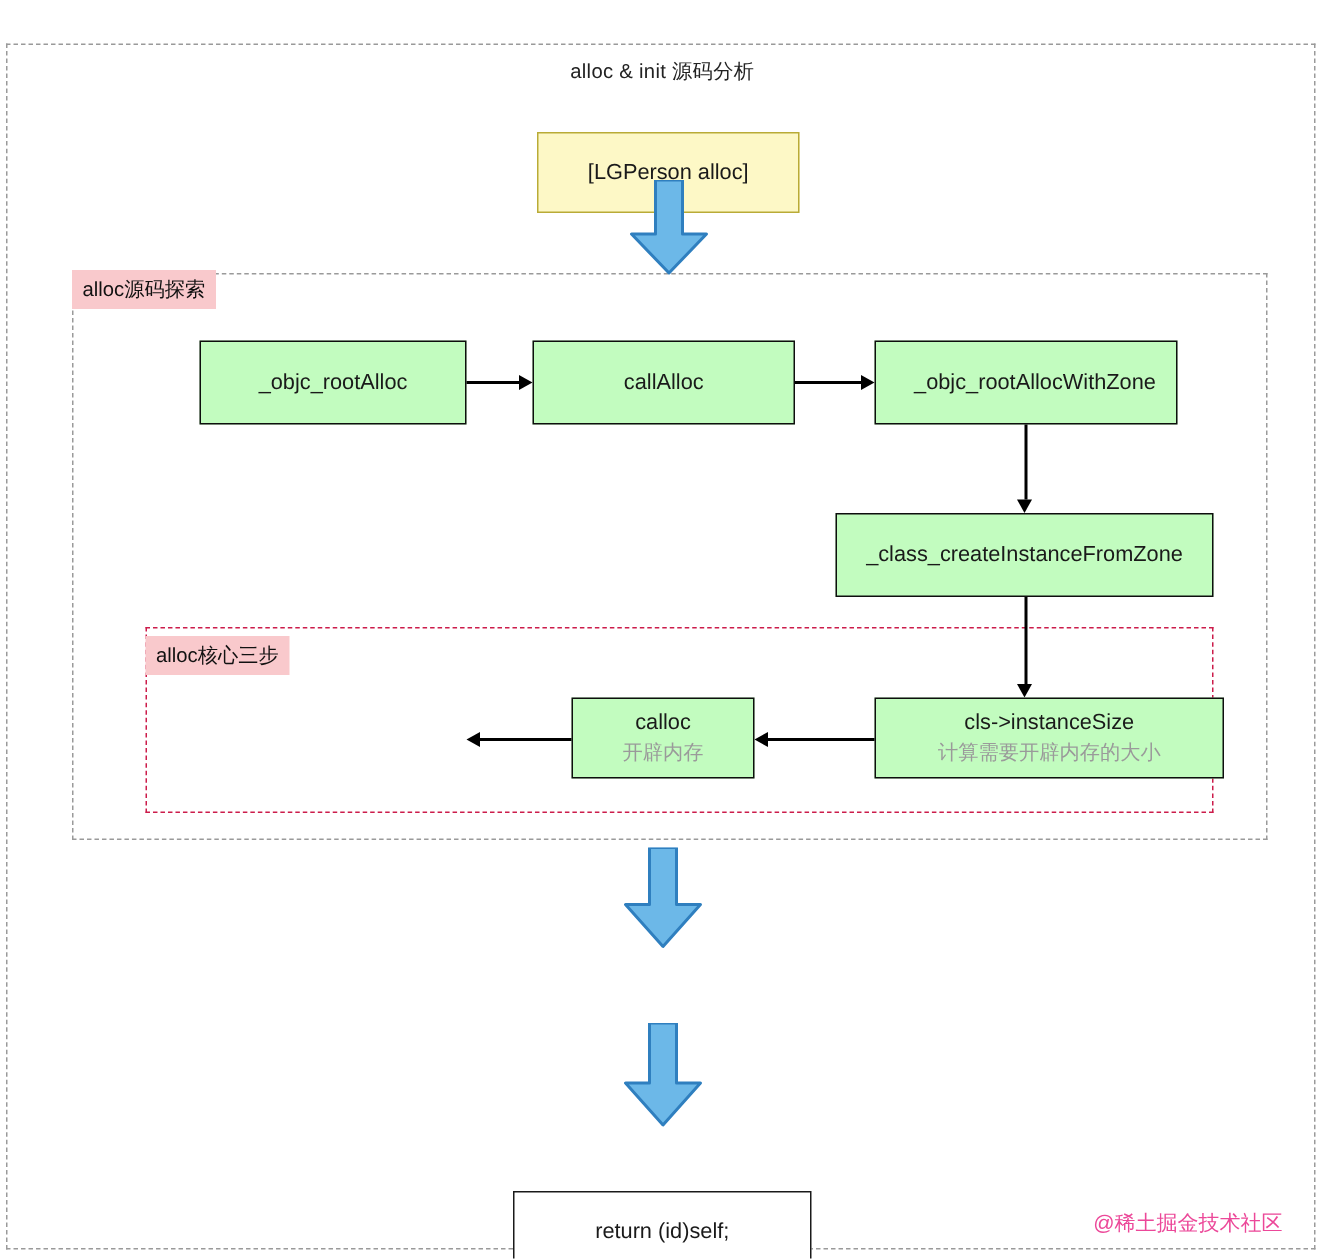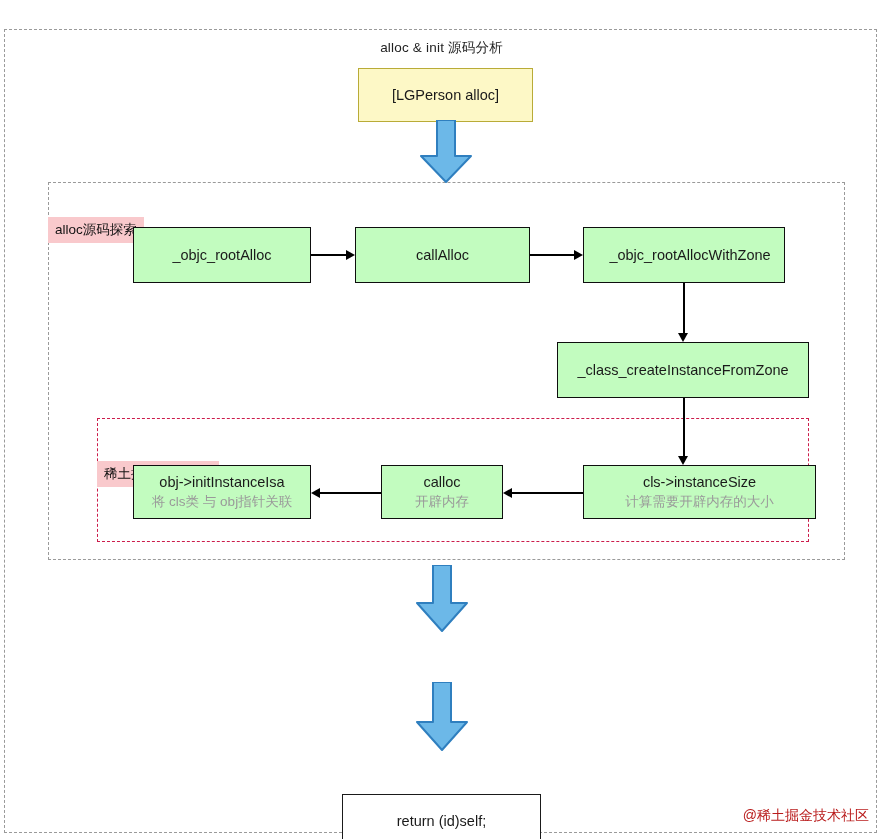--- a/index.html
+++ b/index.html
@@ -32,35 +32,35 @@
   }
   .core-frame{
     position:absolute;left:97px;top:418px;width:712px;height:124px;
     border:1.6px dashed #cc1c4b;box-sizing:border-box;background:transparent;
   }
 
   
   .tag{
     position:absolute;background:#f9c9cc;color:#111;
     font-size:13.5px;line-height:26px;height:26px;
-    padding:0 7px;white-space:nowrap;margin-top:37px;
+    padding:0 7px;white-space:nowrap;
   }
   .tag-alloc{left:48px;top:180px;}
   .tag-core{left:97px;top:424px;}
 
   
   .node{
     position:absolute;box-sizing:border-box;
     display:flex;flex-direction:column;
     align-items:center;justify-content:center;
     border:1.4px solid #000;
     font-size:14.5px;line-height:1.25;
     text-align:center;
   }
-  .node.yellow{background:#fdf8c6;border-color:#b9ab37;}
+  .node.yellow{background:#fdf8c6;border-color:#b9ab37;margin-top:20px;}
   .node.green{background:#c2fcbf;border-color:#0e0e0e;}
   .node.white{background:#ffffff;border-color:#1a1a1a;}
   .node .sub{
     font-size:13.5px;color:#9a9a9a;margin-top:3px;
   }
 
   
   #n-alloc       {left:358px;top:68px;  width:175px;height:54px;}
   #n-rootalloc   {left:133px;top:227px; width:178px;height:56px;}
   #n-callalloc   {left:355px;top:227px; width:175px;height:56px;}
@@ -94,37 +94,37 @@
     border-right:5.5px solid transparent;
     border-top:9px solid #000;
   }
 
   
   .bluearrow{position:absolute;}
   .bluearrow svg{display:block;}
 
   
   .watermark{
-    position:absolute;right:14px;bottom:14px;
-    font-size:14px;color:#b91c1c;white-space:nowrap;
+    position:absolute;right:28px;bottom:14px;
+    font-size:14px;color:#ec4899;white-space:nowrap;
   }
 </style>
 </head>
 <body>
 
 <div class="canvas">
 
   <div class="title">alloc &amp; init 源码分析</div>
 
   <div class="outer-frame"></div>
   <div class="alloc-frame"></div>
   <div class="core-frame"></div>
 
   <div class="tag tag-alloc">alloc源码探索</div>
-  <div class="tag tag-core">稀土掘金技术社区</div>
+  <div class="tag tag-core">alloc核心三步</div>
 
   <div class="node yellow" id="n-alloc">
     <span>[LGPerson alloc]</span>
   </div>
 
   <div class="node green" id="n-callalloc">
     <span>callAlloc</span>
   </div>
 
   <div class="node green" id="n-rootalloc">
@@ -142,24 +142,20 @@
   <div class="node green" id="n-instsize">
     <span>cls-&gt;instanceSize</span>
     <span class="sub">计算需要开辟内存的大小</span>
   </div>
 
   <div class="node green" id="n-calloc">
     <span>calloc</span>
     <span class="sub">开辟内存</span>
   </div>
 
-  <div class="node green" id="n-initisa">
-    <span>obj-&gt;initInstanceIsa</span>
-    <span class="sub">将 cls类 与 obj指针关联</span>
-  </div>
 
 
   <div class="node white" id="n-return">
     <span>return (id)self;</span>
   </div>
 
   <div class="ln h" style="left:311px;top:254px;width:35px;"></div>
   <div class="ah" style="left:346px;top:249.5px;"></div>
 
   <div class="ln h" style="left:530px;top:254px;width:44px;"></div>

